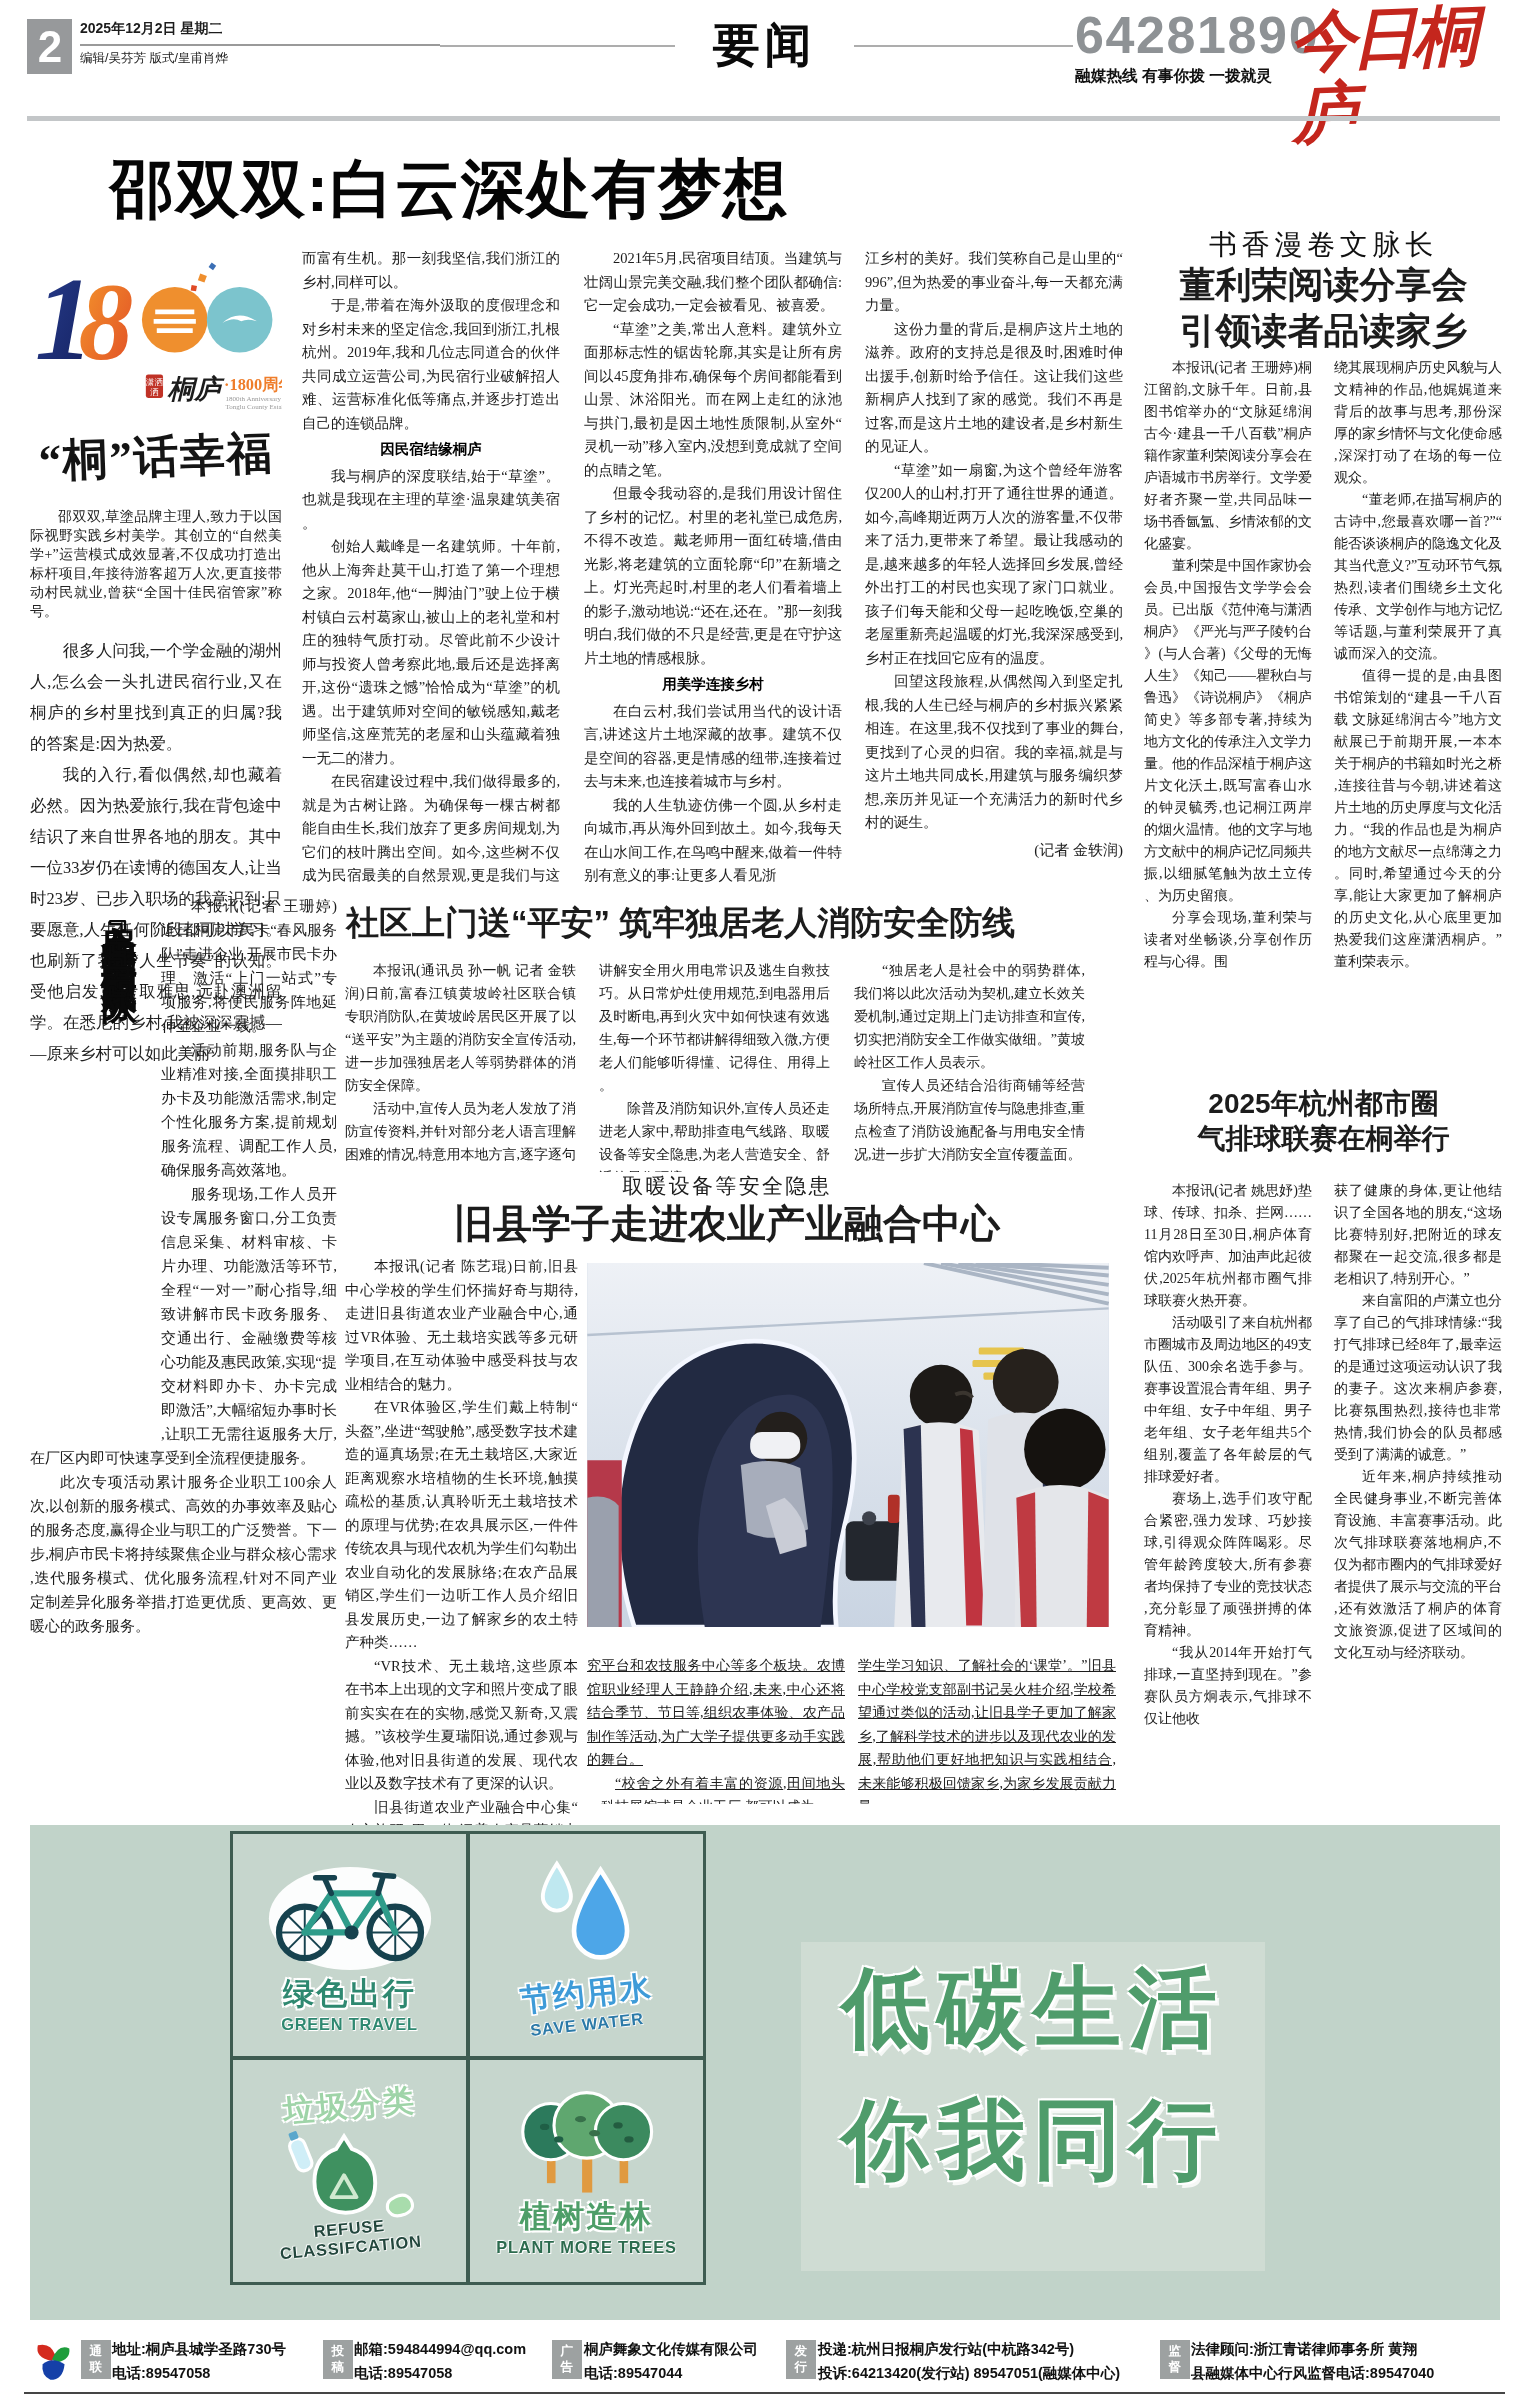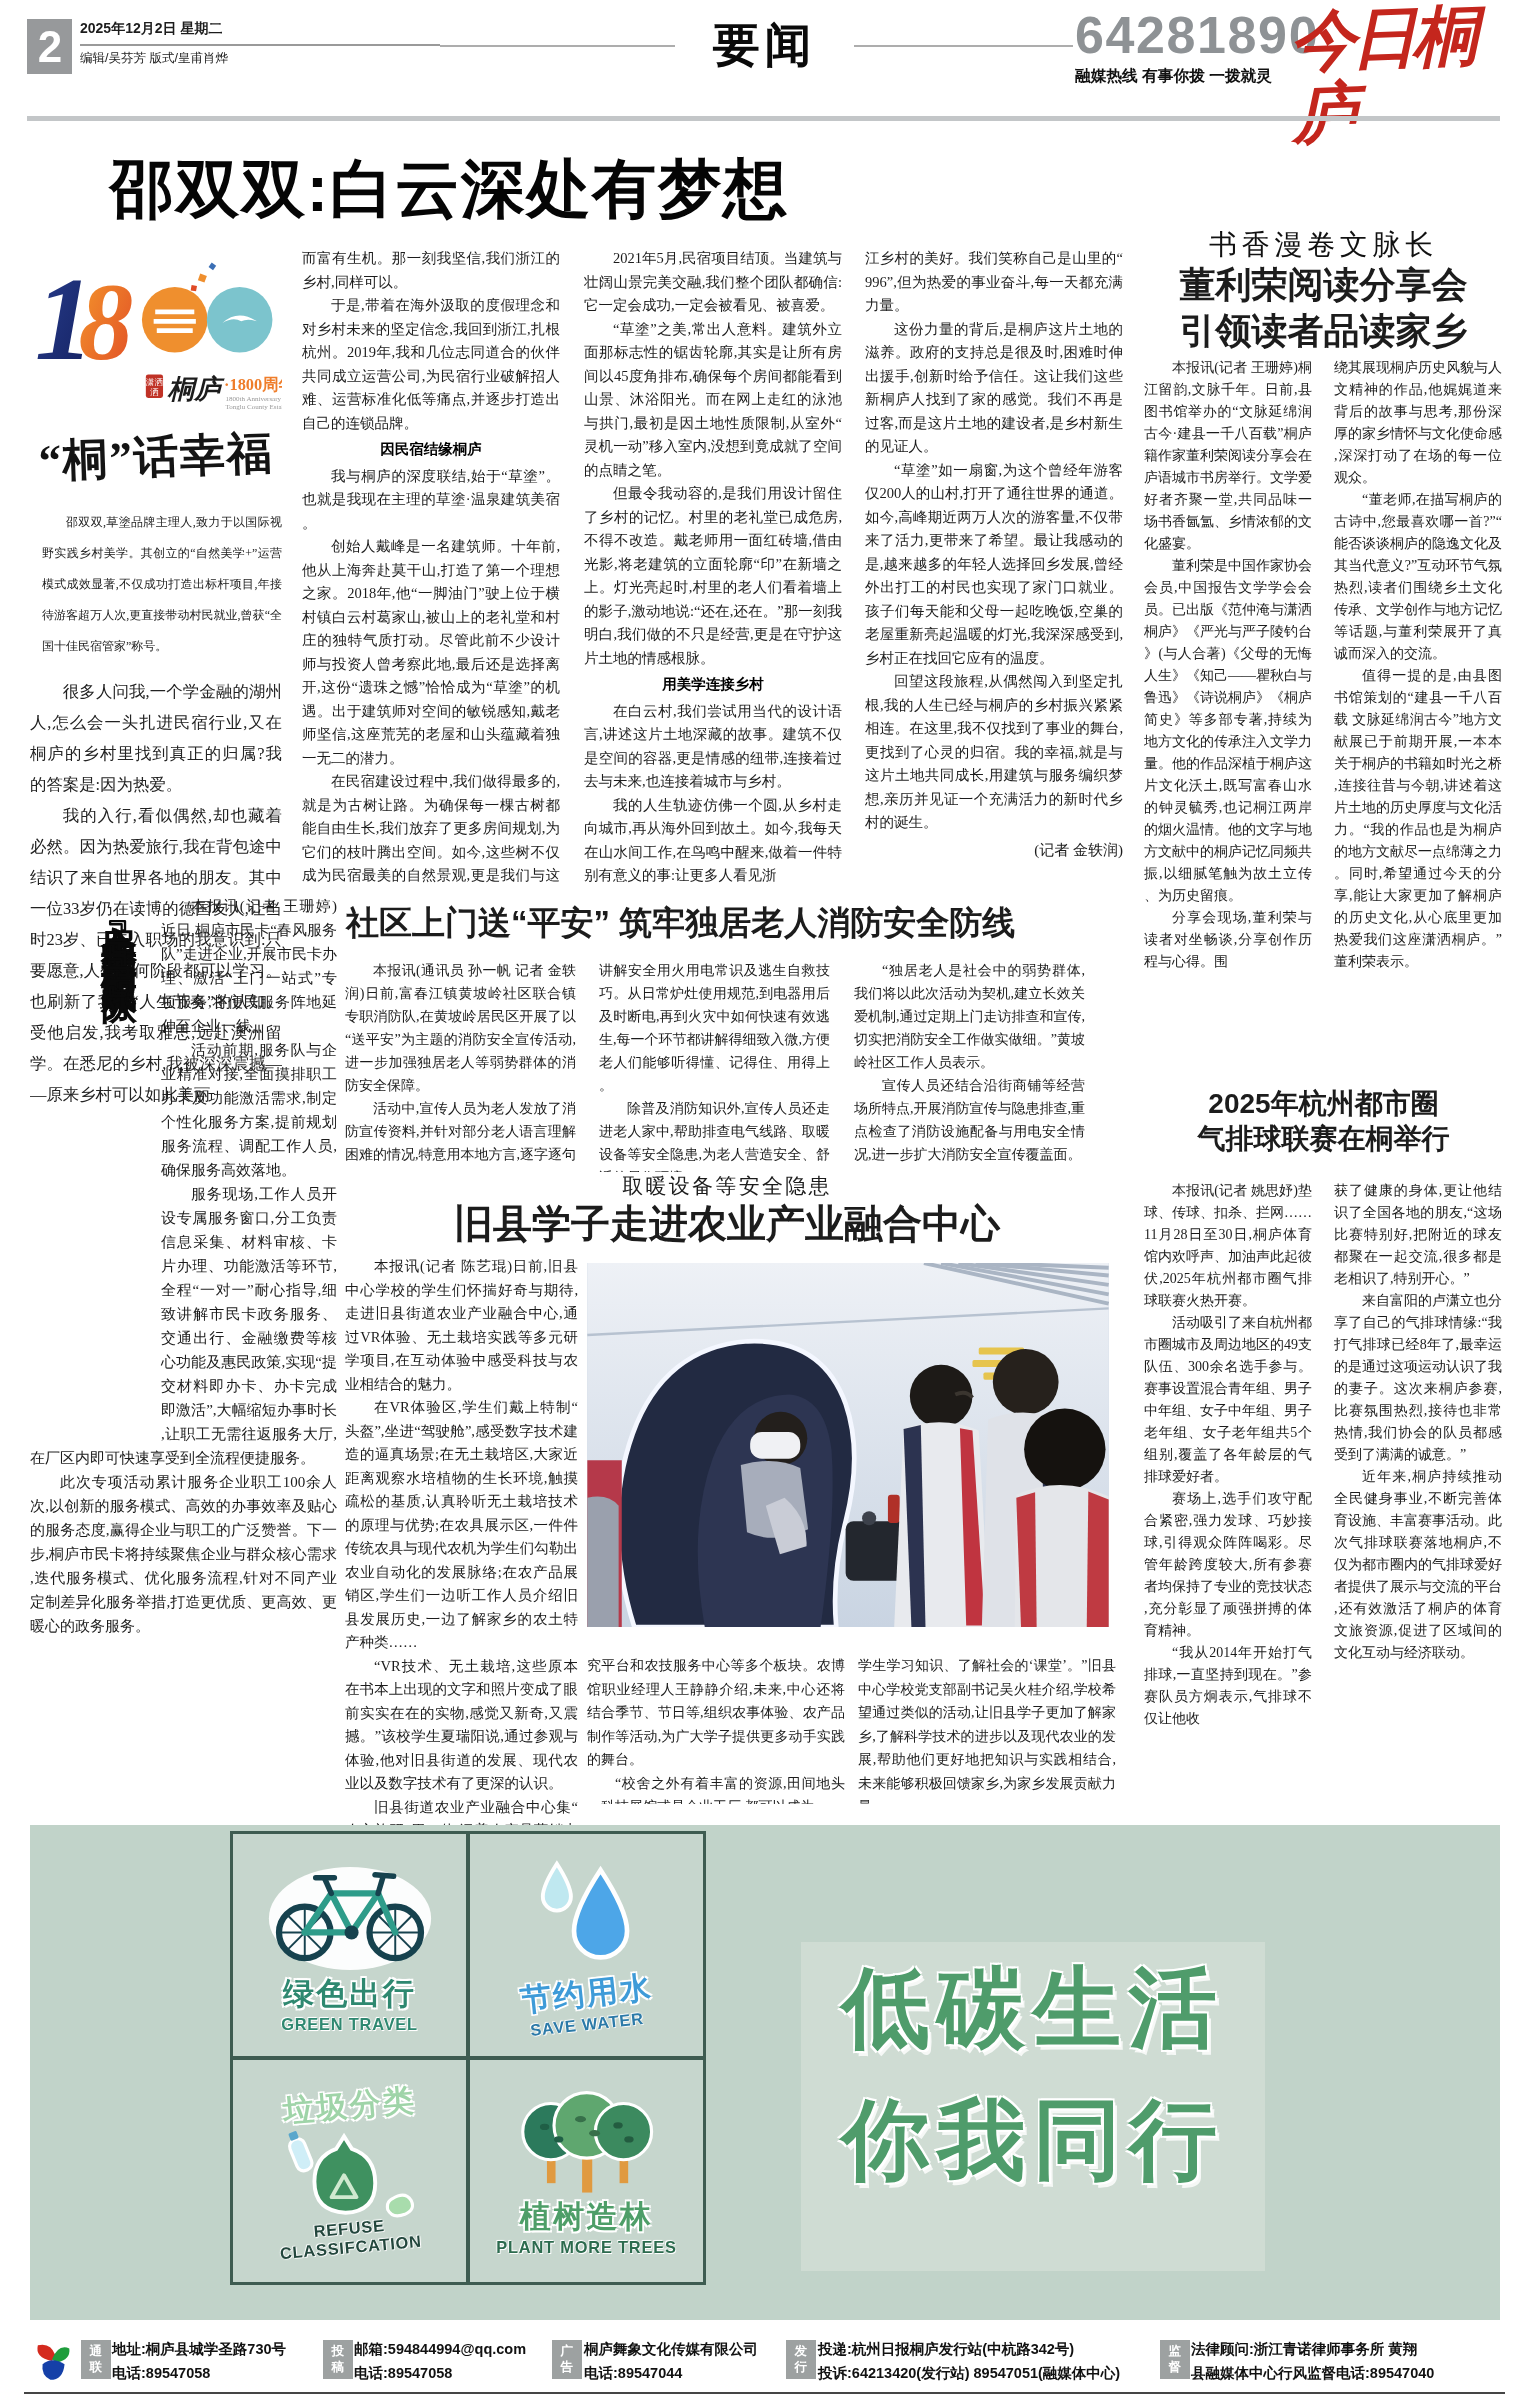--- a/index.html
+++ b/index.html
@@ -28,21 +28,21 @@
   .hotline-cap{left:1075px;top:66px;font-size:15.7px;font-weight:bold;font-family:"Liberation Sans",sans-serif;color:#111;}
   .masthead{left:1291px;top:1.6px;width:227px;font-size:66px;font-weight:bold;font-style:italic;
             color:#c4261d;transform:rotate(-2deg);letter-spacing:-4.7px;line-height:1.1;}
   .header-rule{left:27.4px;top:116px;width:1473px;height:4.7px;background:#c3c6c8;}
   
   .lead-headline{left:110px;top:146px;width:830px;text-align:left;font-size:64px;font-weight:900;
                  font-family:"Liberation Sans",sans-serif;color:#050505;letter-spacing:1.6px;}
   .feature{left:30px;top:251px;width:252px;}
   .feature .callig{margin-top:11px;text-align:center;font-size:45px;font-weight:bold;
                    transform:rotate(-2deg);letter-spacing:1.6px;color:#141414;}
-  .feature .intro{margin-top:20.4px;font-size:12px;line-height:31px;color:#222;margin-left:12px;}
+  .feature .intro{margin-top:20.4px;font-size:14px;line-height:19px;color:#222;}
   .feature .qna{margin-top:14px;font-size:16.4px;line-height:31px;color:#222;}
   .leadcol{top:247px;width:258px;height:644px;font-size:14.5px;line-height:23.5px;}
   .c2{left:302px;} .c3{left:584px;} .c4{left:865px;}
   .byline{text-align:right;margin-top:4.7px;font-size:15px;}
   
   .rd-kicker{left:1144px;top:226px;width:359px;text-align:center;font-size:28px;letter-spacing:4.7px;color:#111;}
   .rd-headline{left:1144px;top:262px;width:359px;text-align:center;font-size:36px;line-height:1.28;
                font-weight:900;font-family:"Liberation Sans",sans-serif;}
   .rdcol{top:357px;width:168px;height:686px;font-size:14px;line-height:22px;}
   .rdA{left:1144px;} .rdB{left:1334px;}
@@ -56,21 +56,21 @@
   .fire-headline{left:346px;top:901px;width:744px;font-size:33px;font-weight:900;
                  font-family:"Liberation Sans",sans-serif;}
   .firecol{top:959px;width:231px;height:213px;font-size:14px;line-height:23px;}
   .f1{left:345px;} .f2{left:599px;} .f3{left:854px;}
   
   .sci-kicker{left:345px;top:1172px;width:764px;text-align:center;font-size:21px;letter-spacing:2.3px;}
   .sci-headline{left:345px;top:1197px;width:764px;text-align:center;font-size:39px;font-weight:900;
                 font-family:"Liberation Sans",sans-serif;}
   .scicolL{left:345px;top:1255px;width:233px;height:580px;font-size:14.5px;line-height:23.5px;}
   .photo{left:587px;top:1263px;width:522px;height:364px;overflow:hidden;background:#d7dfe9;}
-  .bpcol{top:1654px;width:258px;height:150px;font-size:14px;line-height:23.5px;}
+  .bpcol{top:1654px;width:258px;height:150px;font-size:14px;line-height:23.5px;text-decoration:underline;}
   .bp1{left:587px;} .bp2{left:858px;}
   
   .vb-headline{left:1144px;top:1086px;width:359px;text-align:center;font-size:28px;line-height:1.25;
                font-weight:900;font-family:"Liberation Sans",sans-serif;}
   .vbcol{top:1180px;width:168px;height:620px;font-size:14px;line-height:22px;}
   .vbA{left:1144px;} .vbB{left:1334px;}
   
   .banner{left:30px;top:1825px;width:1470px;height:495px;background:#c1d3c9;}
   .grid{position:absolute;left:200px;top:6.3px;width:470px;height:448px;
         display:grid;grid-template-columns:1fr 1fr;grid-template-rows:1fr 1fr;

